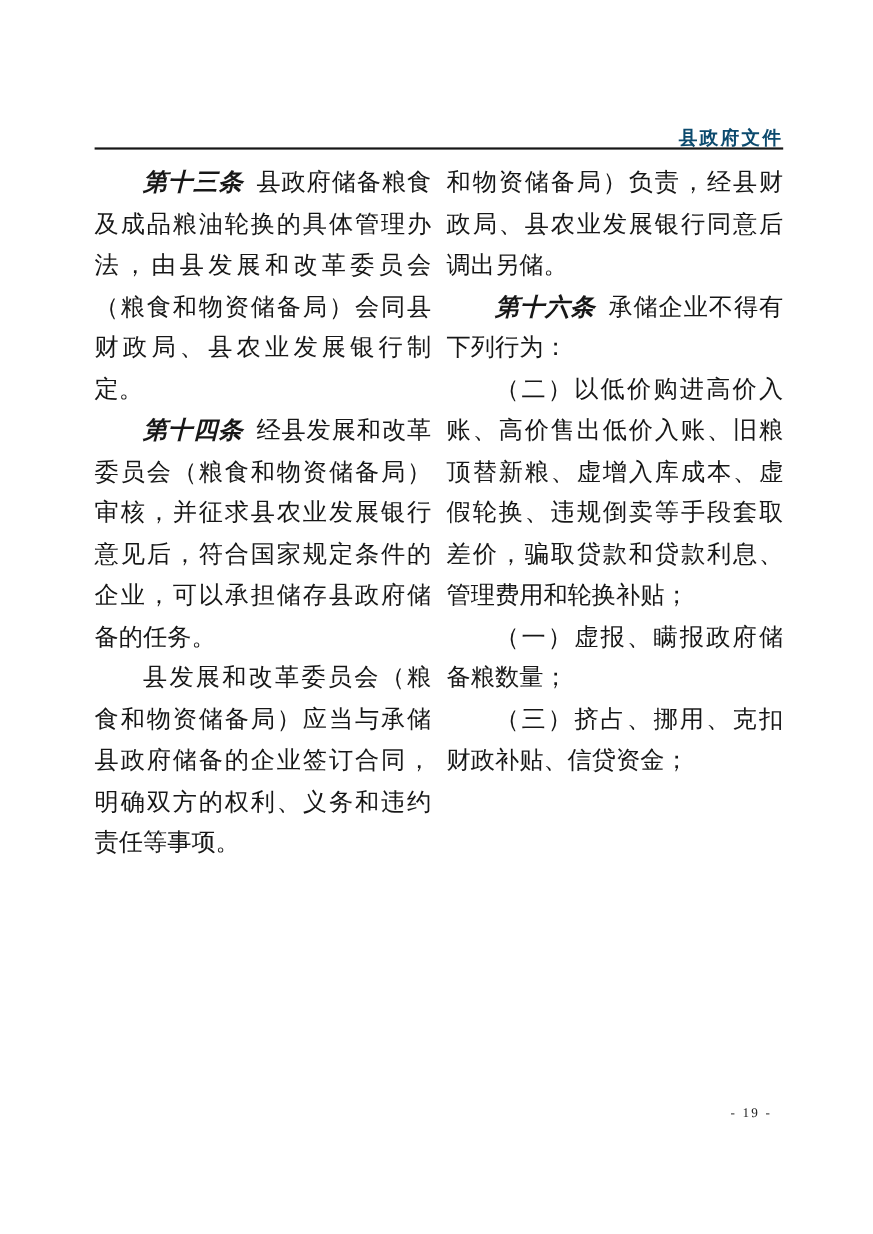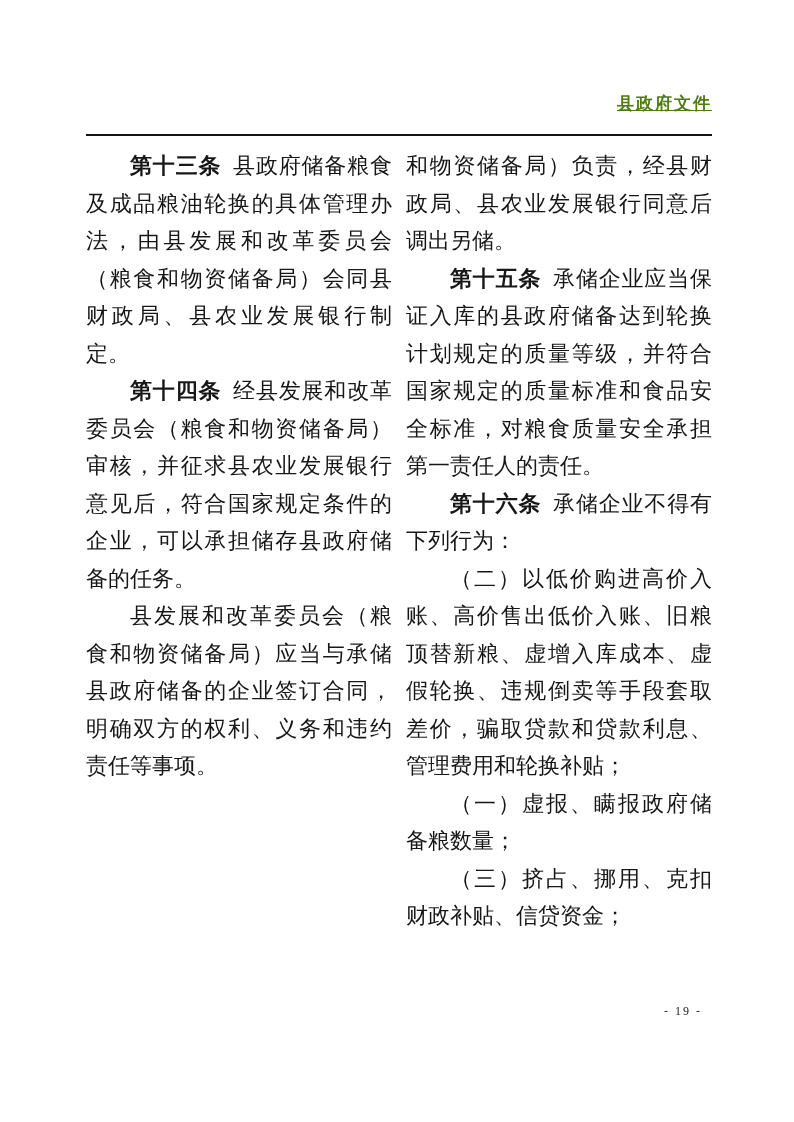--- a/index.html
+++ b/index.html
@@ -5,23 +5,23 @@
   * { margin:0; padding:0; box-sizing:border-box; }
   html, body { background:#ffffff; }
   body {
     width:794px; height:1122px; position:relative; overflow:hidden;
     font-family:"Liberation Serif","DejaVu Serif",serif;
     color:#1b1b1b;
   }
   .page { position:absolute; inset:0; background:#ffffff; }
 
   .header-title {
-    position:absolute; top:92px; left:86px; width:626px;
+    position:absolute; top:114px; left:86px; width:626px;
     text-align:right; font-size:17px; font-weight:bold;
-    letter-spacing:2px; color:#4d7c0f;text-decoration:underline;
+    letter-spacing:2px; color:#0c4a6e;
   }
   .header-rule {
     position:absolute; top:134px; left:86px; width:626px;
     border-top:2px solid #161616;
   }
 
   .content {
     position:absolute; top:147px; left:86px; width:626px;
     display:flex; gap:14px;
   }
@@ -29,20 +29,21 @@
     width:306px; font-size:22px; line-height:37.5px;
     text-align:justify; text-justify:inter-character;
     color:#171717;
   }
   .column p { margin:0; }
   .article, .para { text-indent:2em; }
   .continuation { text-indent:0; }
   .lead {
     font-weight:bold;
     font-family:"Liberation Sans","DejaVu Sans",sans-serif;
+    font-style:italic;
   }
   .chapter {
     text-align:center; text-indent:0 !important;
     font-weight:bold;
     font-family:"Liberation Sans","DejaVu Sans",sans-serif;
     margin:37px 0 38px !important;
   }
 
   .footer {
     position:absolute; top:1004px; right:92px;
@@ -59,21 +60,20 @@
   <div class="header-rule"></div>
 
   <div class="content">
     <div class="column" id="col-left">
         <p class="article"><span class="lead">第十三条</span> 县政府储备粮食及成品粮油轮换的具体管理办法，由县发展和改革委员会（粮食和物资储备局）会同县财政局、县农业发展银行制定。</p>
         <p class="article"><span class="lead">第十四条</span> 经县发展和改革委员会（粮食和物资储备局）审核，并征求县农业发展银行意见后，符合国家规定条件的企业，可以承担储存县政府储备的任务。</p>
         <p class="para">县发展和改革委员会（粮食和物资储备局）应当与承储县政府储备的企业签订合同，明确双方的权利、义务和违约责任等事项。</p>
       </div>
     <div class="column" id="col-right">
         <p class="continuation">和物资储备局）负责，经县财政局、县农业发展银行同意后调出另储。</p>
-        <p class="article"><span class="lead">第十五条</span> 承储企业应当保证入库的县政府储备达到轮换计划规定的质量等级，并符合国家规定的质量标准和食品安全标准，对粮食质量安全承担第一责任人的责任。</p>
         <p class="article"><span class="lead">第十六条</span> 承储企业不得有下列行为：</p>
         <p class="para">（二）以低价购进高价入账、高价售出低价入账、旧粮顶替新粮、虚增入库成本、虚假轮换、违规倒卖等手段套取差价，骗取贷款和贷款利息、管理费用和轮换补贴；</p>
         <p class="para">（一）虚报、瞒报政府储备粮数量；</p>
         <p class="para">（三）挤占、挪用、克扣财政补贴、信贷资金；</p>
       </div>
   </div>
 
   <div class="footer">- 19 -</div>
 
 </div>

